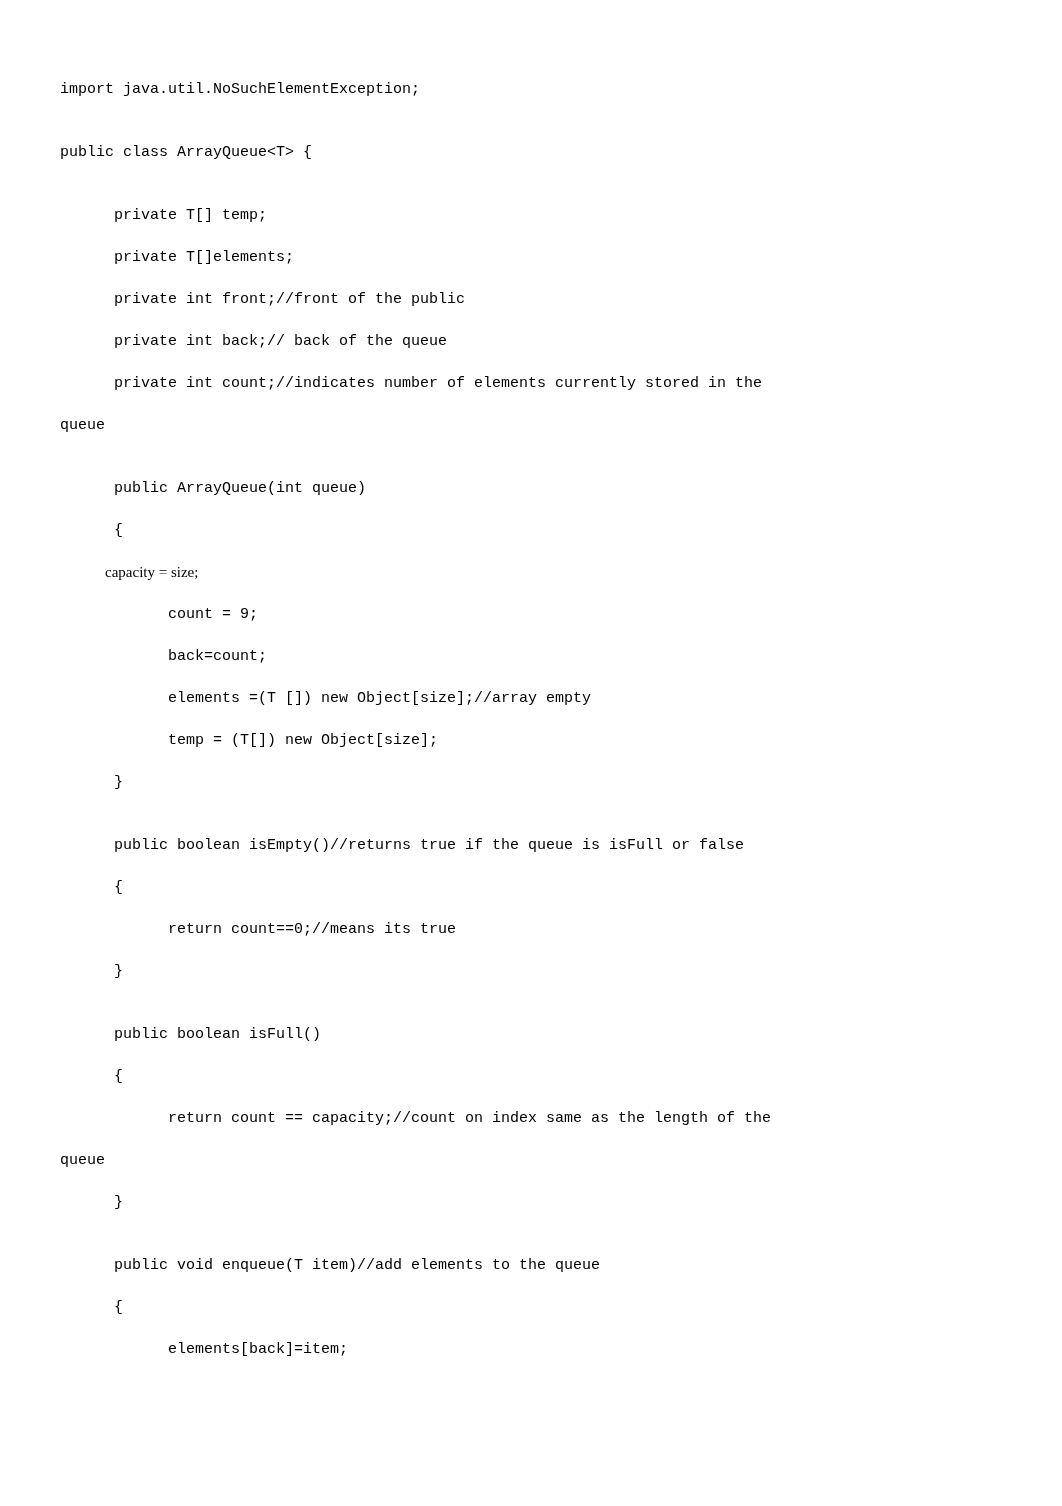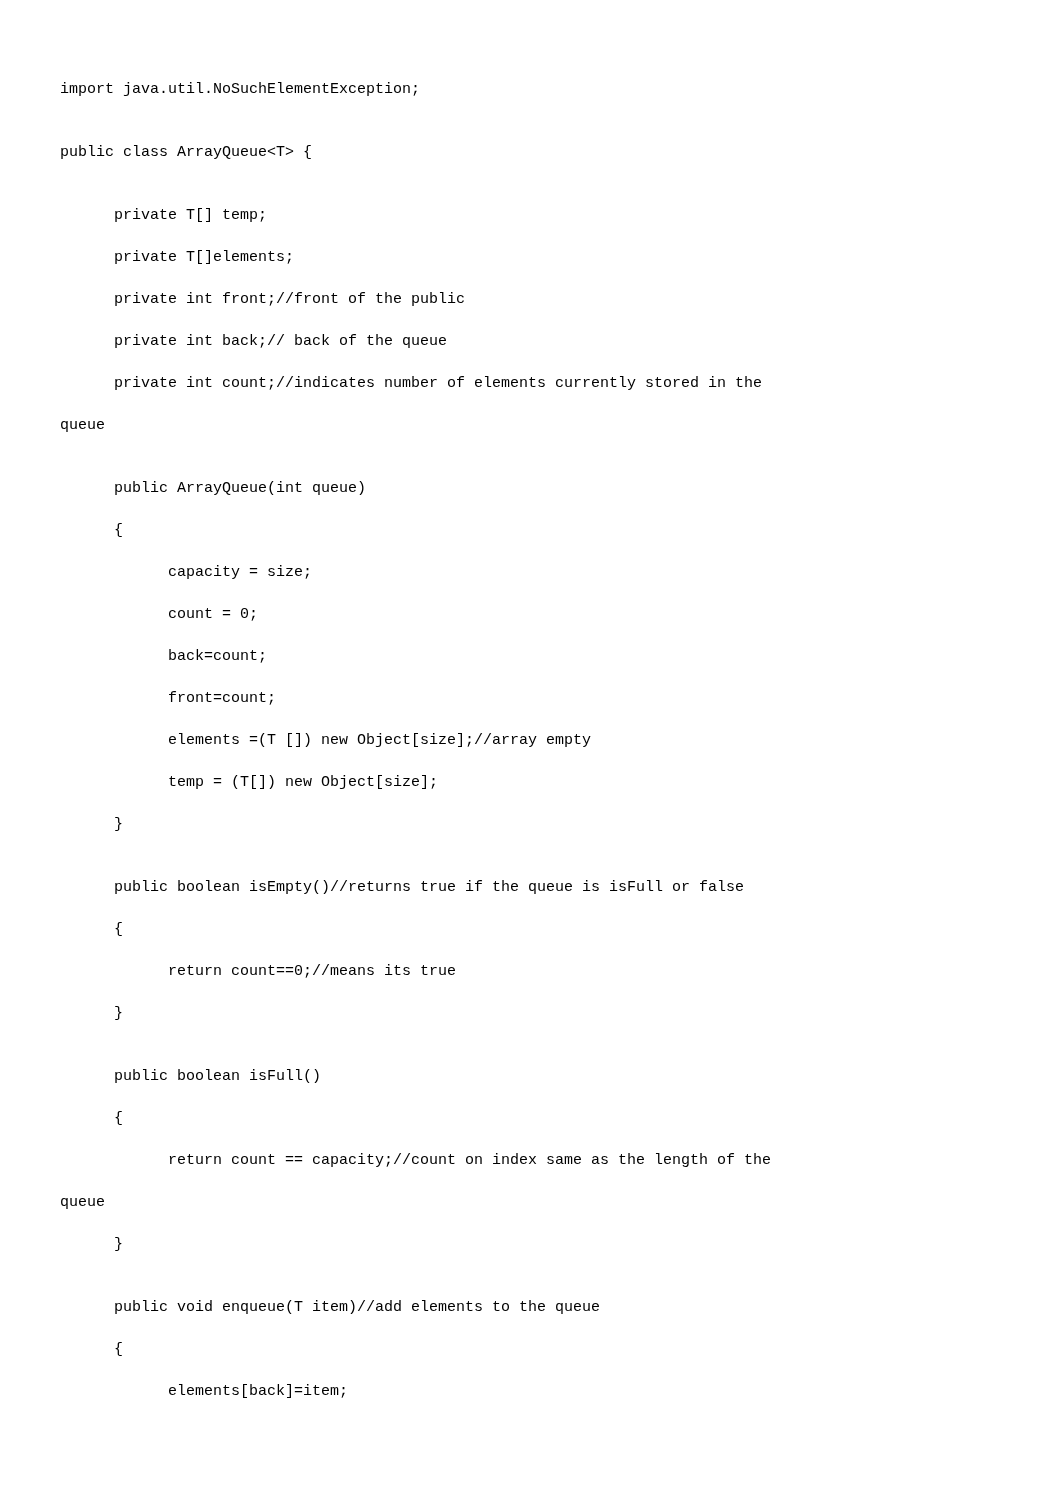--- a/index.html
+++ b/index.html
@@ -39,24 +39,23 @@
 <span style="display: block;"></span>
 <span style="display: block;">      private T[] temp;</span>
 <span style="display: block;">      private T[]elements;</span>
 <span style="display: block;">      private int front;//front of the public</span>
 <span style="display: block;">      private int back;// back of the queue</span>
 <span style="display: block;">      private int count;//indicates number of elements currently stored in the</span>
 <span style="display: block;">queue</span>
 <span style="display: block;"></span>
 <span style="display: block;">      public ArrayQueue(int queue)</span>
 <span style="display: block;">      {</span>
-<span style="display: block;">            capacity = size;</span>
-<span style="display: block;">            count = 0;</span>
+<span style="display: block; font-family: Liberation Serif, serif;">            capacity = size;</span>
+<span style="display: block;">            count = 9;</span>
 <span style="display: block;">            back=count;</span>
-<span style="display: block;">            front=count;</span>
 <span style="display: block;">            elements =(T []) new Object[size];//array empty</span>
 <span style="display: block;">            temp = (T[]) new Object[size];</span>
 <span style="display: block;">      }</span>
 <span style="display: block;"></span>
 <span style="display: block;">      public boolean isEmpty()//returns true if the queue is isFull or false</span>
 <span style="display: block;">      {</span>
 <span style="display: block;">            return count==0;//means its true</span>
 <span style="display: block;">      }</span>
 <span style="display: block;"></span>
 <span style="display: block;">      public boolean isFull()</span>

